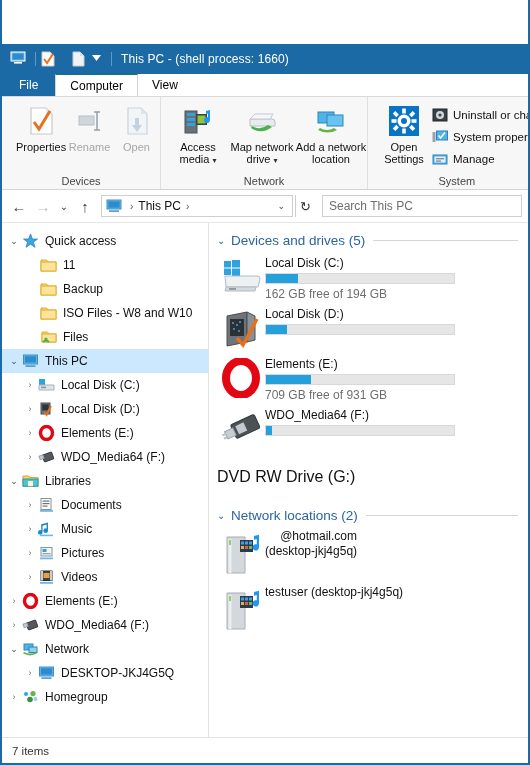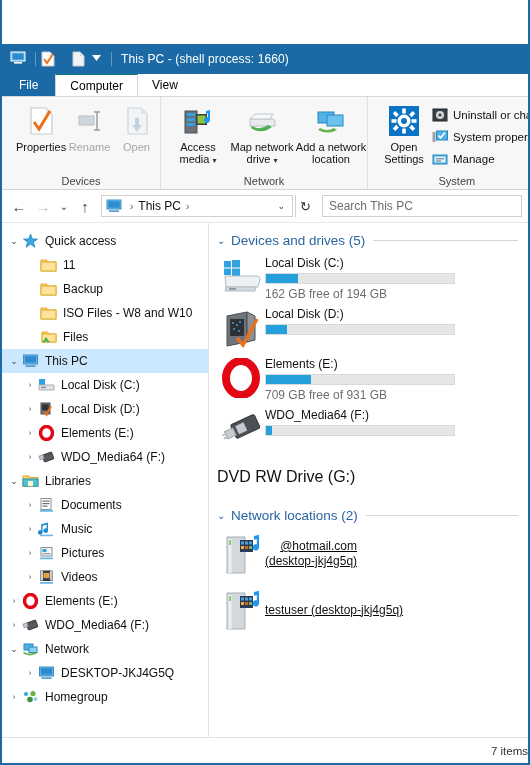--- a/index.html
+++ b/index.html
@@ -142,28 +142,28 @@
 
   .drive { display: flex; margin-bottom: 4px; }
   .drive-ic { width: 48px; flex: 0 0 48px; height: 46px; position: relative; display:flex; align-items:center; justify-content:center;}
   .drive-info { flex: 1; padding-top: 2px; }
   .drive-name { font-size: 12px; color: #111; margin-bottom: 3px; }
   .bar { width: 190px; height: 11px; background: #e6e6e6; border: 1px solid #d9d9d9; }
   .bar-fill { height: 100%; background: #26a0da; }
   .drive-free { font-size: 12px; color: #6e6e6e; margin-top: 3px; }
   .simple-item { display: flex; align-items: center; margin-bottom: 4px; min-height: 42px;}
   .simple-item .nm { font-size: 16px; color: #111; }
-  .netloc { display: flex; align-items: center; margin-bottom: 6px; min-height: 50px; text-decoration: underline;}
+  .netloc { display: flex; margin-bottom: 6px; min-height: 50px;}
   .netloc .nm { font-size: 12px; color: #111; line-height: 15px; }
   .netloc .nm .line2 { display: block; }
 
   
   .statusbar {
     height: 26px; flex: 0 0 26px; background: #fff; border-top: 1px solid #e3e3e3;
-    display: flex; align-items: center; padding-left: 10px; font-size: 11.5px; color: #333; justify-content: flex-end;
+    display: flex; align-items: center; padding-left: 10px; font-size: 11.5px; color: #333;
   }
 </style>
 </head>
 <body>
 
 <div class="window">
 
   <div class="titlebar">
     <span class="qa-icon">
       <svg class="ic-monitor" viewBox="0 0 16 14">

